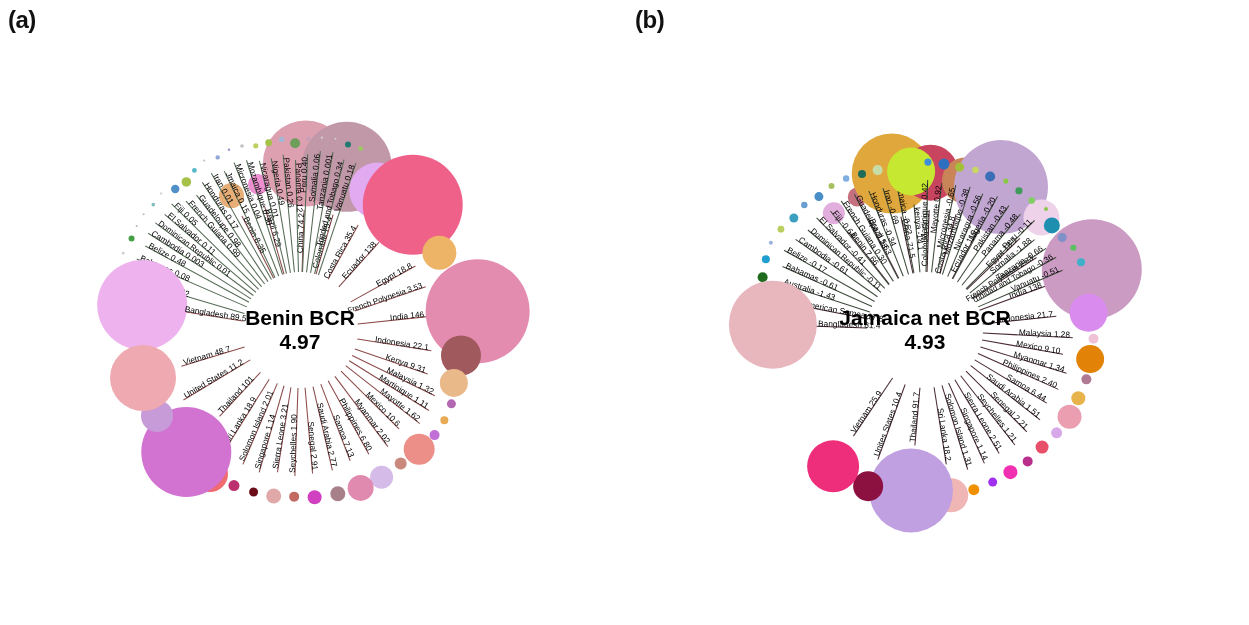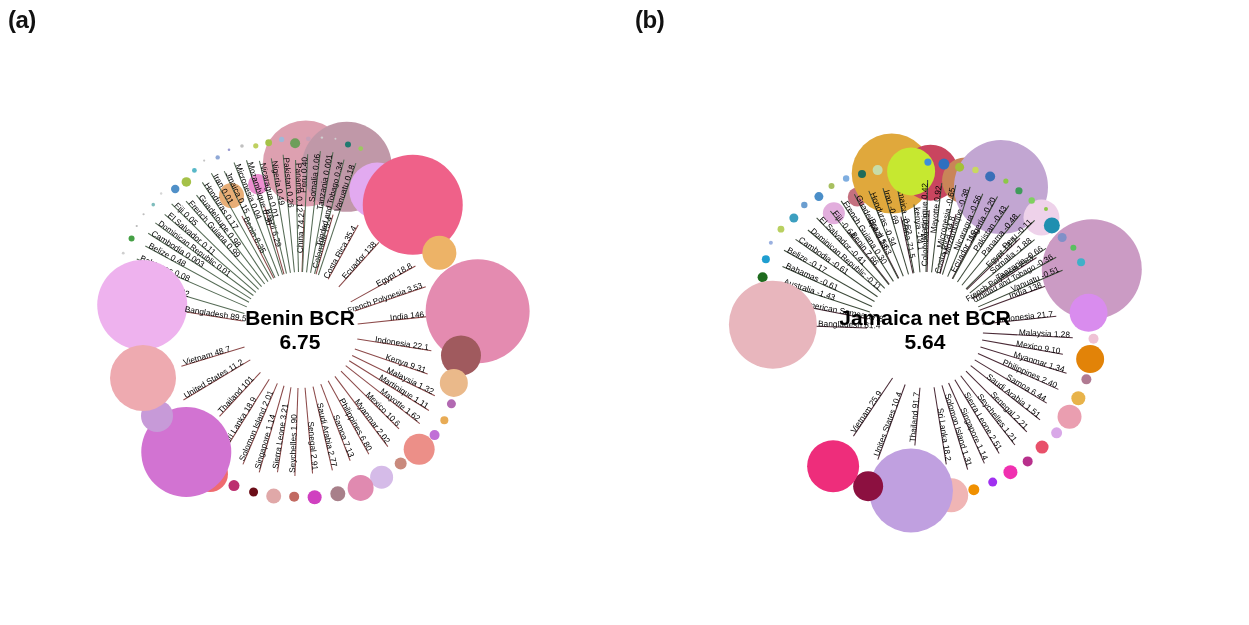--- a/index.html
+++ b/index.html
@@ -181,21 +181,21 @@
         <text x="183.43" y="400.05" class="lbl" text-anchor="start" dominant-baseline="middle" transform="rotate(-31.00,183.43,400.05)" dx="3" dy="-2.2">United States 11.2</text>
         <line x1="318.40" y1="275.00" x2="355.85" y2="163.10" class="leader" stroke="#556b55"></line>
         <circle cx="360.71" cy="148.57" r="2.4" fill="#9cc860"></circle>
         <text x="355.85" y="163.10" class="lbl" text-anchor="end" dominant-baseline="middle" transform="rotate(288.50,355.85,163.10)" dx="-3" dy="-2.2">Vanuatu 0.18</text>
         <line x1="244.53" y1="346.96" x2="181.42" y2="366.25" class="leader" stroke="#8c4a4a"></line>
         <circle cx="143.02" cy="377.99" r="33" fill="#eeaab0"></circle>
         <text x="181.42" y="366.25" class="lbl" text-anchor="start" dominant-baseline="middle" transform="rotate(-17.00,181.42,366.25)" dx="3" dy="-2.2">Vietnam 48.7</text>
       </svg>
     <div class="center-text" id="center-a" style="left: 180px; top: 306px; width: 240px;">
       <div class="center-title">Benin BCR</div>
-      <div class="center-value">6.75</div>
+      <div class="center-value">4.97</div>
     </div>
   </div>
 
   <div class="panel" id="panel-b">
     <div class="panel-label">(b)</div>
     <svg class="plot" id="svg-b">
         <line x1="243.07" y1="318.93" x2="174.35" y2="305.58" class="leader" stroke="#4a2a36"></line>
         <circle cx="145.54" cy="299.98" r="17" fill="#d87fd8"></circle>
         <text x="174.35" y="305.58" class="lbl" text-anchor="start" dominant-baseline="middle" transform="rotate(11.00,174.35,305.58)" dx="3" dy="-2.2">American Samoa 17.8</text>
         <line x1="244.84" y1="312.08" x2="155.44" y2="283.03" class="leader" stroke="#3d4a3a"></line>
@@ -350,17 +350,17 @@
         <text x="252.80" y="459.68" class="lbl" text-anchor="start" dominant-baseline="middle" transform="rotate(-70.00,252.80,459.68)" dx="3" dy="-2.2">Unites States 10.4</text>
         <line x1="353.19" y1="306.87" x2="437.56" y2="270.19" class="leader" stroke="#3d4a3a"></line>
         <circle cx="456.08" cy="262.13" r="4" fill="#3fb0c8"></circle>
         <text x="437.56" y="270.19" class="lbl" text-anchor="end" dominant-baseline="middle" transform="rotate(336.50,437.56,270.19)" dx="-3" dy="-2.2">Vanuatu -0.51</text>
         <line x1="267.57" y1="378.08" x2="228.42" y2="436.12" class="leader" stroke="#4a2a36"></line>
         <circle cx="208.12" cy="466.21" r="26" fill="#ee2d7b"></circle>
         <text x="228.42" y="436.12" class="lbl" text-anchor="start" dominant-baseline="middle" transform="rotate(-56.00,228.42,436.12)" dx="3" dy="-2.2">Vietnam 25.9</text>
       </svg>
     <div class="center-text" id="center-b" style="left: 180px; top: 306px; width: 240px;">
       <div class="center-title">Jamaica net BCR</div>
-      <div class="center-value">5.64</div>
+      <div class="center-value">4.93</div>
     </div>
   </div>
 
 </div>
 
 </body></html>

